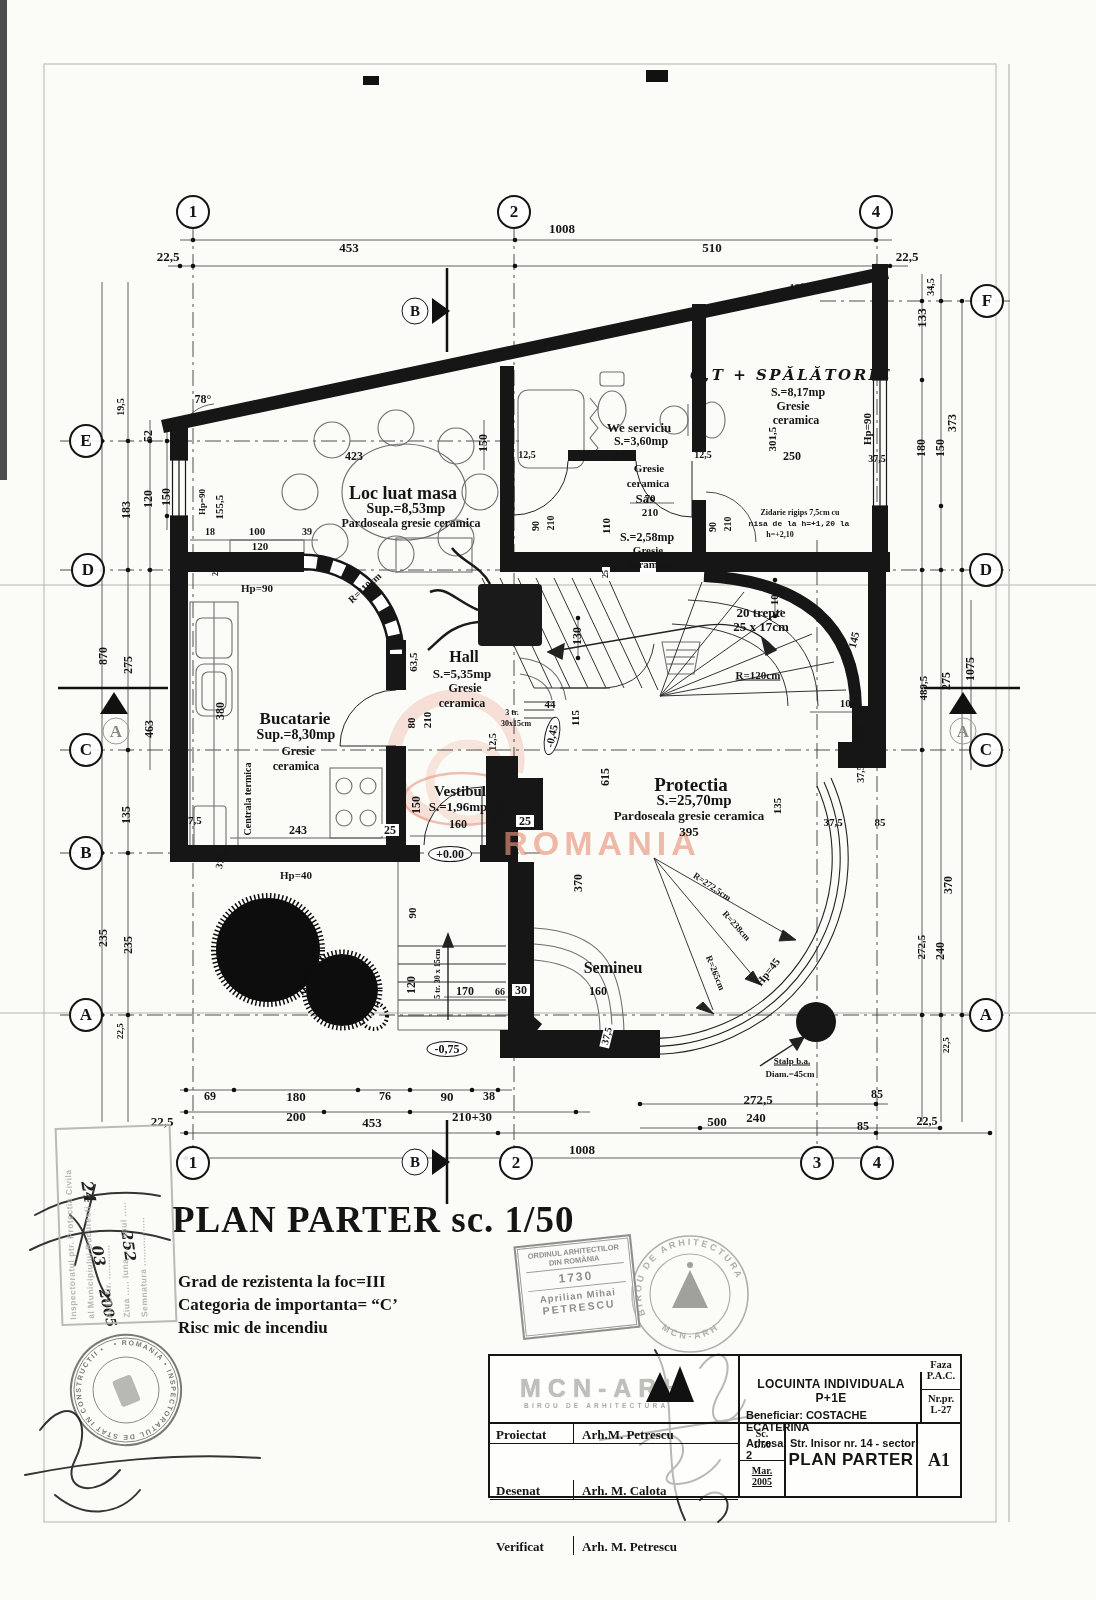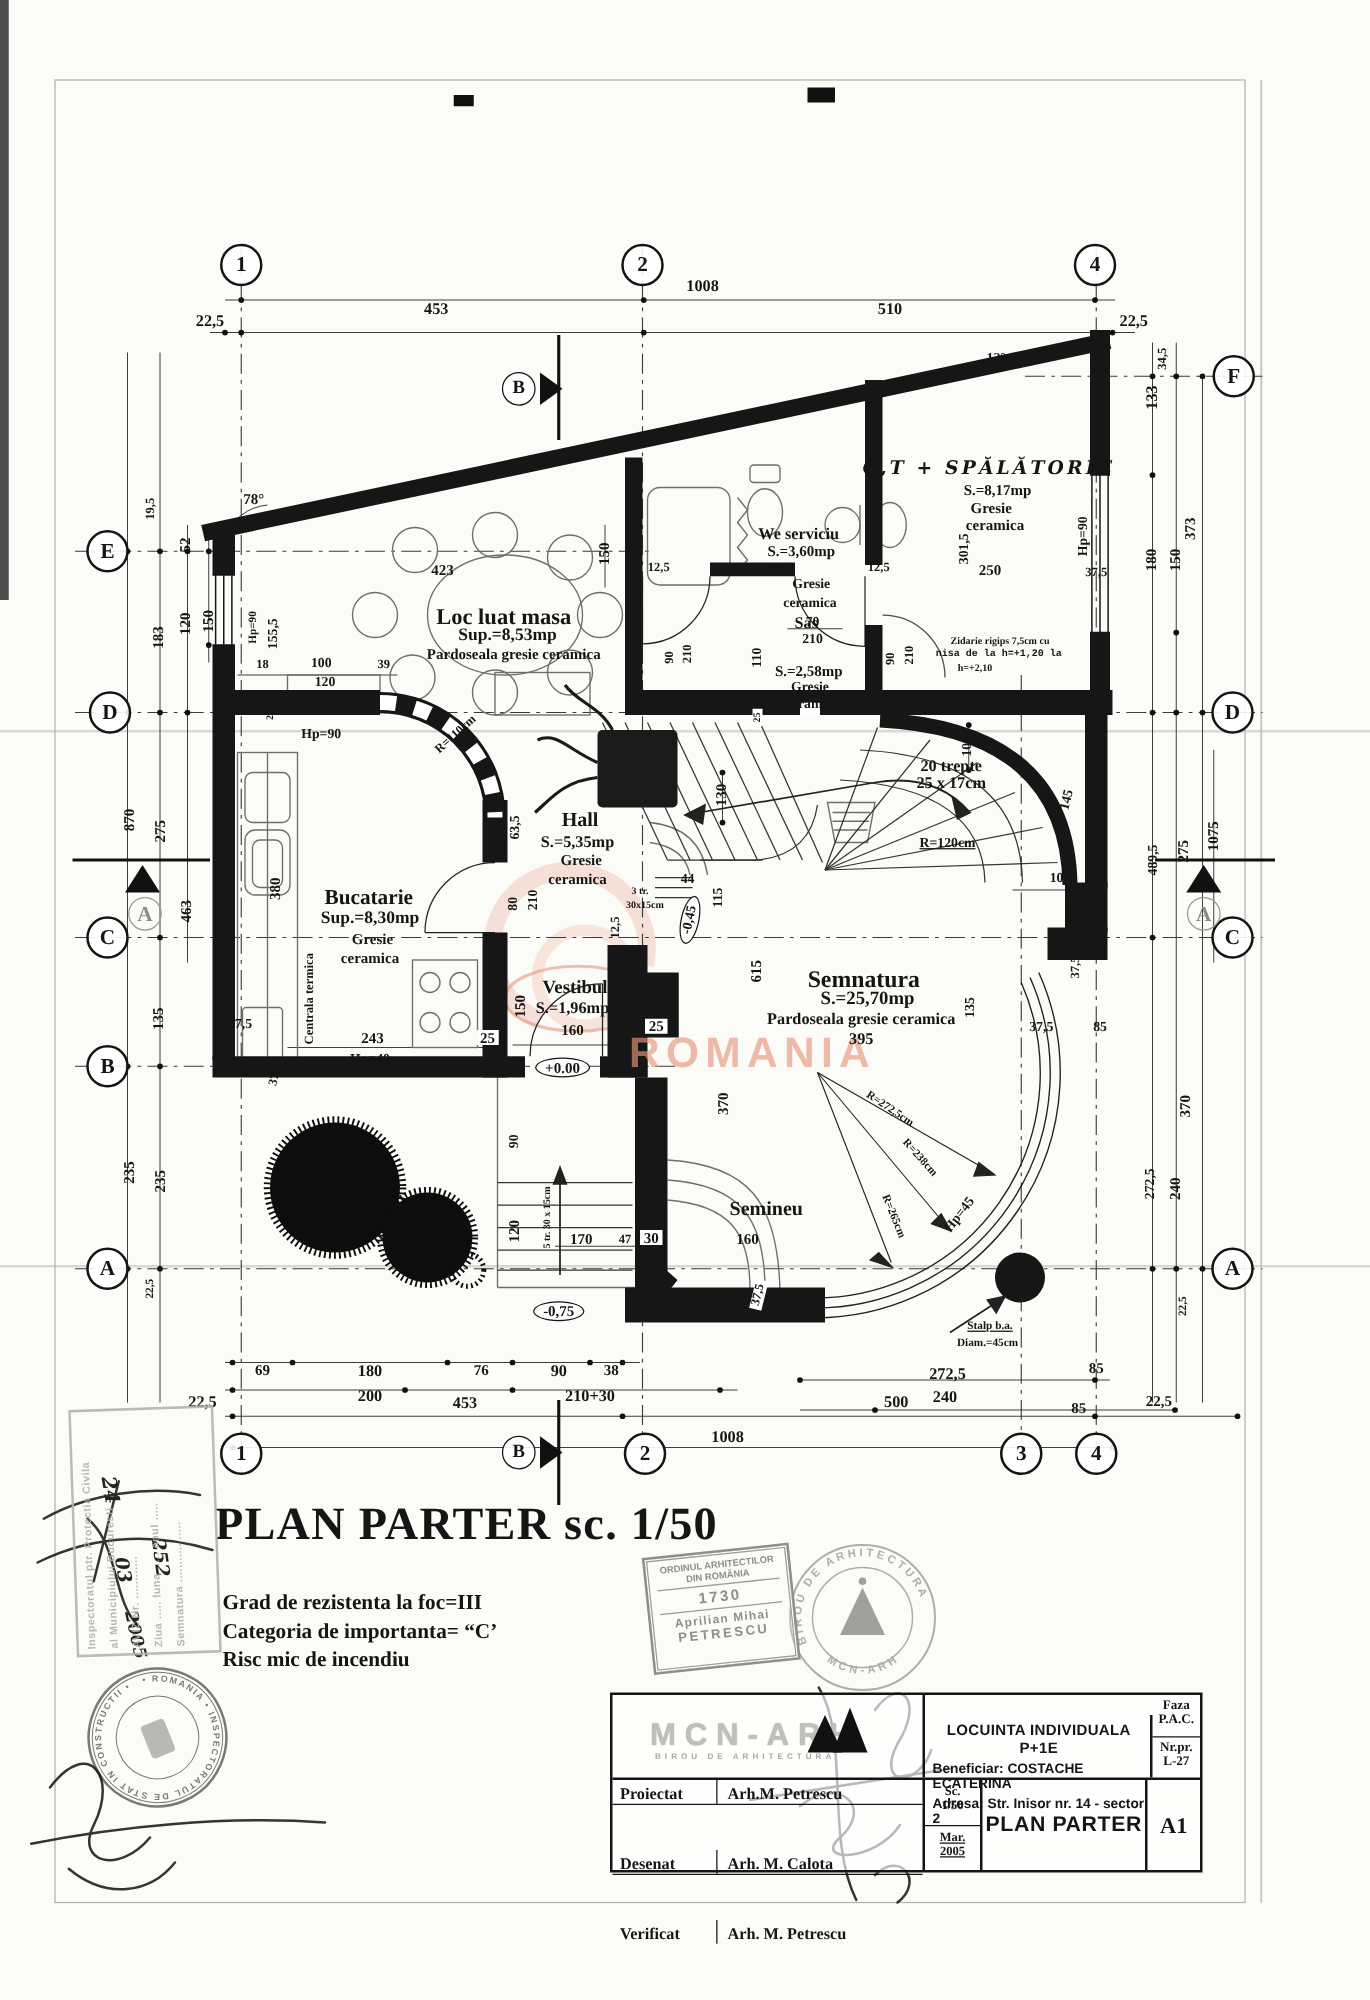--- a/index.html
+++ b/index.html
@@ -499,21 +499,21 @@
       <span class="lbl" style="left: 493px; top: 742px; font-size: 10px; transform: translate(-50%, -50%) rotate(-90deg);">12,5</span>
       <span class="lbl" style="left: 605px; top: 777px; font-size: 12px; transform: translate(-50%, -50%) rotate(-90deg);">615</span>
       <span class="lbl" style="left: 295px; top: 718px; font-size: 17px; transform: translate(-50%, -50%);">Bucatarie</span>
       <span class="lbl" style="left: 296px; top: 735px; font-size: 14px; transform: translate(-50%, -50%);">Sup.=8,30mp</span>
       <span class="lbl" style="left: 298px; top: 751px; font-size: 12px; transform: translate(-50%, -50%);">Gresie</span>
       <span class="lbl" style="left: 296px; top: 766px; font-size: 12px; transform: translate(-50%, -50%);">ceramica</span>
       <span class="lbl" style="left: 220px; top: 711px; font-size: 12px; transform: translate(-50%, -50%) rotate(-90deg);">380</span>
       <span class="lbl" style="left: 411px; top: 723px; font-size: 11px; transform: translate(-50%, -50%) rotate(-90deg);">80</span>
       <span class="lbl" style="left: 427px; top: 720px; font-size: 11px; transform: translate(-50%, -50%) rotate(-90deg);">210</span>
       <span class="lbl" style="left: 248px; top: 799px; font-size: 10px; transform: translate(-50%, -50%) rotate(-90deg);">Centrala termica</span>
-      <span class="lbl" style="left: 691px; top: 784px; font-size: 19px; transform: translate(-50%, -50%);">Semnatura</span>
+      <span class="lbl" style="left: 691px; top: 784px; font-size: 19px; transform: translate(-50%, -50%);">Protectia</span>
       <span class="lbl" style="left: 694px; top: 800px; font-size: 15px; transform: translate(-50%, -50%);">S.=25,70mp</span>
       <span class="lbl" style="left: 689px; top: 815px; transform: translate(-50%, -50%);">Pardoseala gresie ceramica</span>
       <span class="lbl" style="left: 689px; top: 831px; transform: translate(-50%, -50%);">395</span>
       <span class="lbl" style="left: 777px; top: 806px; font-size: 11px; transform: translate(-50%, -50%) rotate(-90deg);">135</span>
       <span class="lbl" style="left: 848px; top: 703px; font-size: 11px; transform: translate(-50%, -50%);">100</span>
       <span class="lbl" style="left: 857px; top: 732px; font-size: 11px; transform: translate(-50%, -50%) rotate(-90deg);">100</span>
       <span class="lbl" style="left: 861px; top: 774px; font-size: 10px; transform: translate(-50%, -50%) rotate(-90deg);">37,5</span>
       <span class="lbl" style="left: 833px; top: 822px; font-size: 11px; transform: translate(-50%, -50%);">37,5</span>
       <span class="lbl" style="left: 880px; top: 822px; font-size: 11px; transform: translate(-50%, -50%);">85</span>
       <span class="lbl" style="left: 923px; top: 688px; font-size: 11px; transform: translate(-50%, -50%) rotate(-90deg);">489,5</span>
@@ -522,36 +522,36 @@
       <span class="lbl" style="left: 460px; top: 791px; font-size: 15px; transform: translate(-50%, -50%);">Vestibul</span>
       <span class="lbl" style="left: 458px; top: 806px; transform: translate(-50%, -50%);">S.=1,96mp</span>
       <span class="lbl" style="left: 416px; top: 805px; font-size: 12px; transform: translate(-50%, -50%) rotate(-90deg);">150</span>
       <span class="lbl" style="left: 498px; top: 811px; font-size: 11px; transform: translate(-50%, -50%) rotate(-90deg);">122,5</span>
       <span class="lbl wc" style="left: 525px; top: 821px; font-size: 12px; transform: translate(-50%, -50%);">25</span>
       <span class="lbl" style="left: 458px; top: 824px; font-size: 12px; transform: translate(-50%, -50%);">160</span>
       <span class="lbl" style="left: 298px; top: 830px; font-size: 12px; transform: translate(-50%, -50%);">243</span>
       <span class="lbl wc" style="left: 390px; top: 830px; font-size: 12px; transform: translate(-50%, -50%);">25</span>
       <span class="lbl" style="left: 192px; top: 820px; font-size: 11px; transform: translate(-50%, -50%);">37,5</span>
       <span class="lbl" style="left: 221px; top: 860px; font-size: 10px; transform: translate(-50%, -50%) rotate(-76deg);">37,5</span>
-      <span class="lbl" style="left: 296px; top: 848px; font-size: 11px; transform: translate(-50%, -50%);">Hp=40</span>
+      <span class="lbl" style="left: 296px; top: 875px; font-size: 11px; transform: translate(-50%, -50%);">Hp=40</span>
       <span class="lbl ell" style="left: 450px; top: 854px; font-size: 12px; transform: translate(-50%, -50%);">+0.00</span>
       <span class="lbl" style="left: 126px; top: 815px; font-size: 12px; transform: translate(-50%, -50%) rotate(-90deg);">135</span>
       <span class="lbl" style="left: 412px; top: 913px; font-size: 11px; transform: translate(-50%, -50%) rotate(-90deg);">90</span>
       <span class="lbl" style="left: 578px; top: 883px; font-size: 12px; transform: translate(-50%, -50%) rotate(-90deg);">370</span>
       <span class="lbl" style="left: 948px; top: 885px; font-size: 12px; transform: translate(-50%, -50%) rotate(-90deg);">370</span>
       <span class="lbl" style="left: 712px; top: 887px; font-size: 9px; transform: translate(-50%, -50%) rotate(34deg);">R=272,5cm</span>
       <span class="lbl" style="left: 736px; top: 926px; font-size: 9px; transform: translate(-50%, -50%) rotate(48deg);">R=238cm</span>
       <span class="lbl" style="left: 715px; top: 973px; font-size: 9px; transform: translate(-50%, -50%) rotate(68deg);">R=265cm</span>
       <span class="lbl" style="left: 768px; top: 972px; font-size: 11px; transform: translate(-50%, -50%) rotate(-52deg);">Hp=45</span>
       <span class="lbl" style="left: 103px; top: 938px; font-size: 12px; transform: translate(-50%, -50%) rotate(-90deg);">235</span>
       <span class="lbl" style="left: 128px; top: 945px; font-size: 12px; transform: translate(-50%, -50%) rotate(-90deg);">235</span>
       <span class="lbl" style="left: 411px; top: 985px; font-size: 12px; transform: translate(-50%, -50%) rotate(-90deg);">120</span>
       <span class="lbl" style="left: 438px; top: 974px; font-size: 8px; transform: translate(-50%, -50%) rotate(-90deg);">5 tr. 30 x 15cm</span>
       <span class="lbl" style="left: 465px; top: 991px; font-size: 12px; transform: translate(-50%, -50%);">170</span>
-      <span class="lbl" style="left: 500px; top: 992px; font-size: 10px; transform: translate(-50%, -50%);">47</span>
+      <span class="lbl" style="left: 500px; top: 992px; font-size: 10px; transform: translate(-50%, -50%);">66</span>
       <span class="lbl wc" style="left: 521px; top: 990px; font-size: 12px; transform: translate(-50%, -50%);">30</span>
       <span class="lbl" style="left: 613px; top: 968px; font-size: 16px; transform: translate(-50%, -50%);">Semineu</span>
       <span class="lbl" style="left: 598px; top: 991px; font-size: 12px; transform: translate(-50%, -50%);">160</span>
       <span class="lbl wc" style="left: 607px; top: 1036px; font-size: 10px; transform: translate(-50%, -50%) rotate(-76deg);">37,5</span>
       <span class="lbl" style="left: 921px; top: 947px; font-size: 11px; transform: translate(-50%, -50%) rotate(-90deg);">272,5</span>
       <span class="lbl" style="left: 940px; top: 951px; font-size: 12px; transform: translate(-50%, -50%) rotate(-90deg);">240</span>
       <span class="lbl ell" style="left: 447px; top: 1049px; font-size: 12px; transform: translate(-50%, -50%);">-0,75</span>
       <span class="lbl u" style="left: 792px; top: 1061px; font-size: 9px; transform: translate(-50%, -50%);">Stalp b.a.</span>
       <span class="lbl" style="left: 790px; top: 1074px; font-size: 9px; transform: translate(-50%, -50%);">Diam.=45cm</span>
       <span class="lbl" style="left: 120px; top: 1031px; font-size: 9px; transform: translate(-50%, -50%) rotate(-90deg);">22,5</span>

